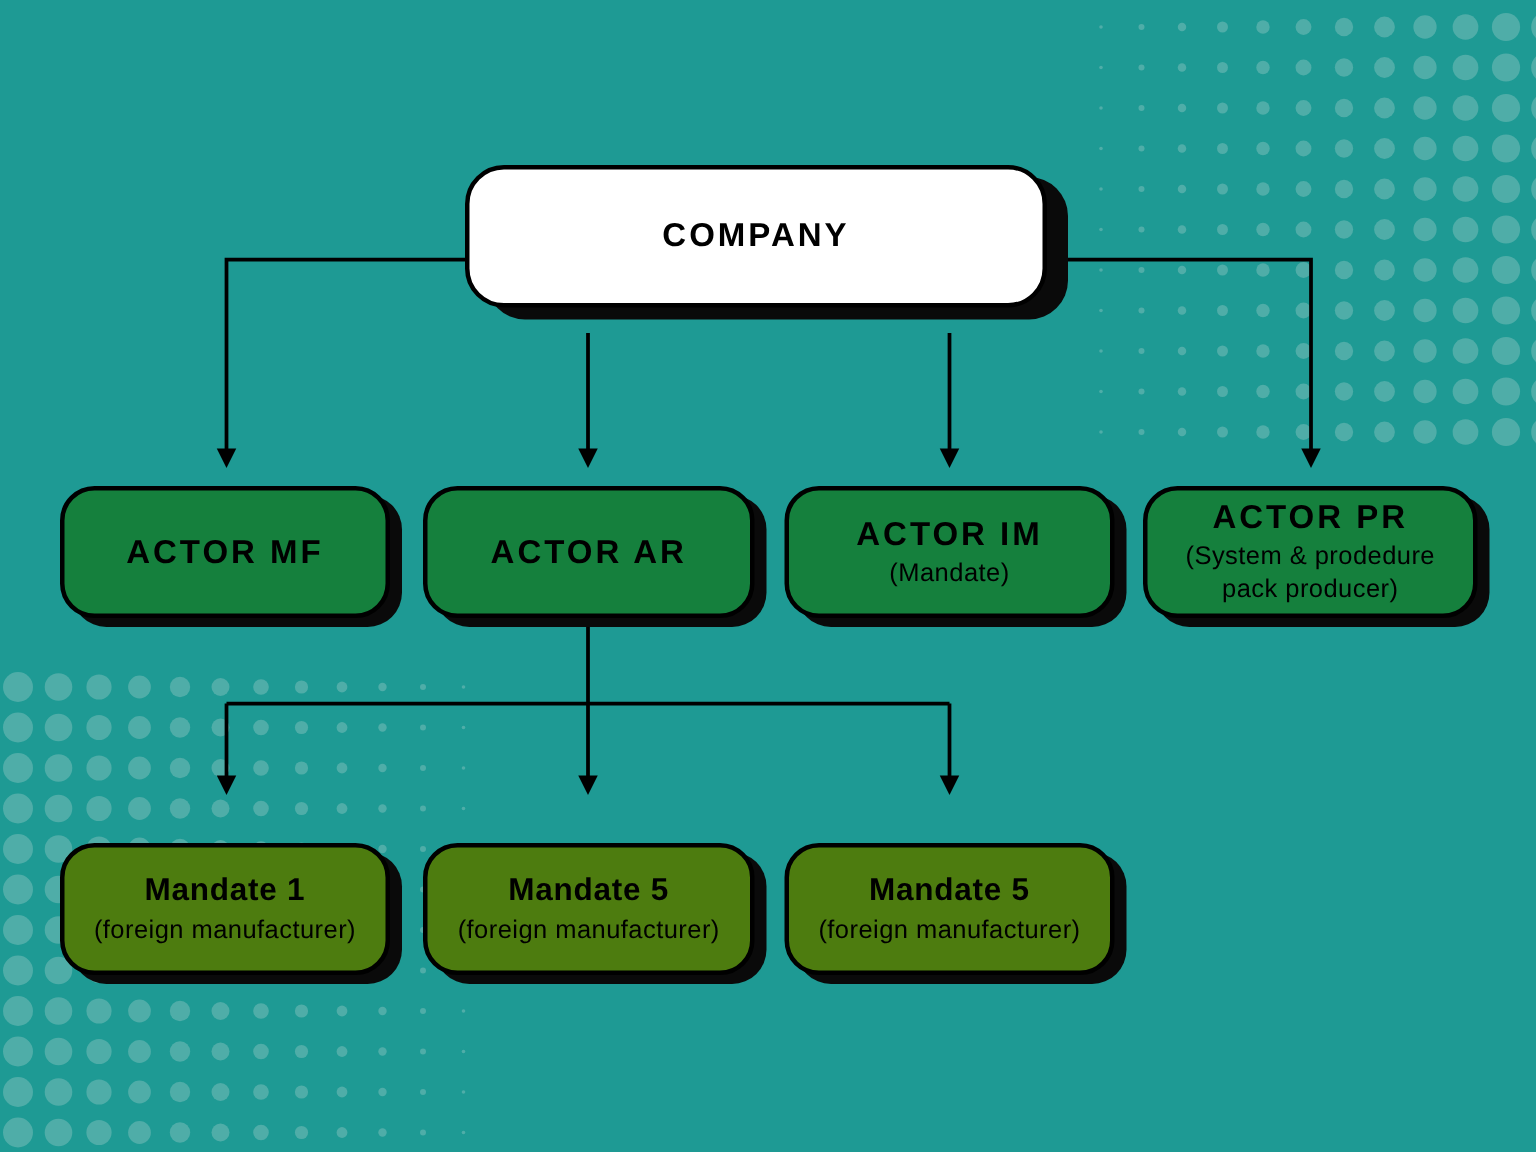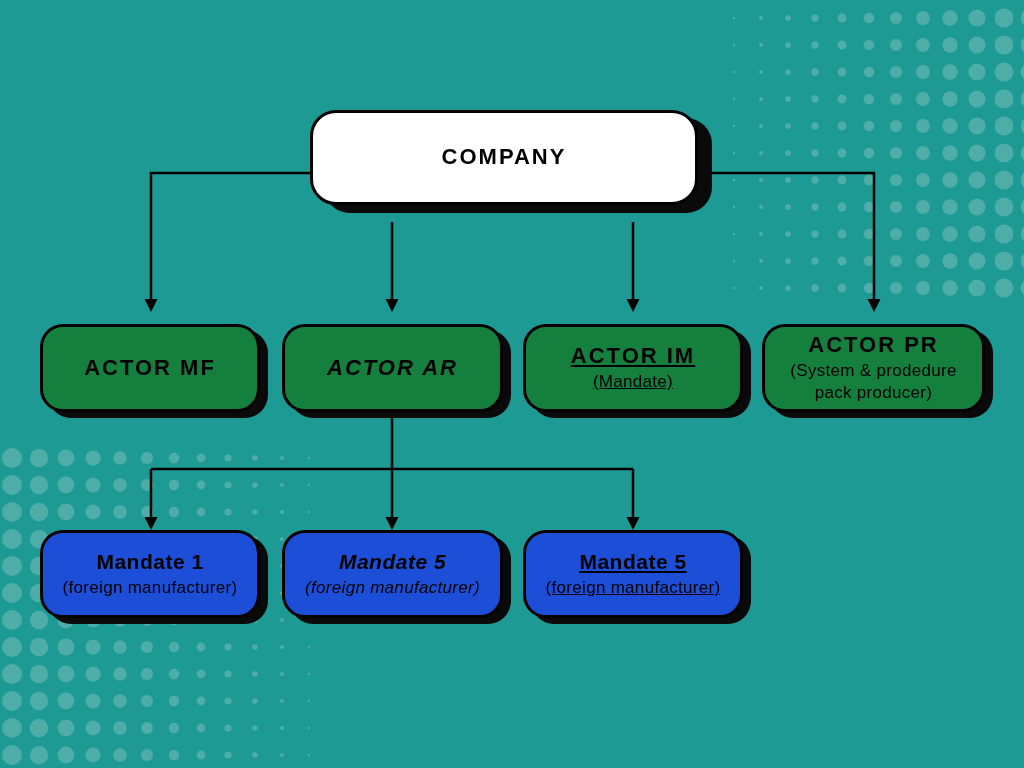--- a/index.html
+++ b/index.html
@@ -56,31 +56,31 @@
   }
   .node-actor {
     background: #15803d;
     border-radius: 23px;
     box-shadow: 8px 6px 0 0 #0a0a0a;
     width: 220px;
     height: 88px;
     top: 324px;
   }
   .node-mandate {
-    background: #1d4ed8;
+    background: #4d7c0f;
     border-radius: 23px;
     box-shadow: 8px 6px 0 0 #0a0a0a;
     width: 220px;
     height: 88px;
-    top: 530px;
+    top: 562px;
     text-align: center;
   }
   .pos-col-1 { left: 40px; }
-  .pos-col-2 { left: 282px; width: 221px; font-style: italic; }
-  .pos-col-3 { left: 523px; text-decoration: underline; }
+  .pos-col-2 { left: 282px; width: 221px; }
+  .pos-col-3 { left: 523px; }
   .pos-col-4 { left: 762px; width: 223px; }
   .node .title {
     font-size: 22px;
     font-weight: bold;
     letter-spacing: 2px;
     line-height: 1.2;
   }
   .node-mandate .title {
     font-size: 21px;
     letter-spacing: 0.5px;

